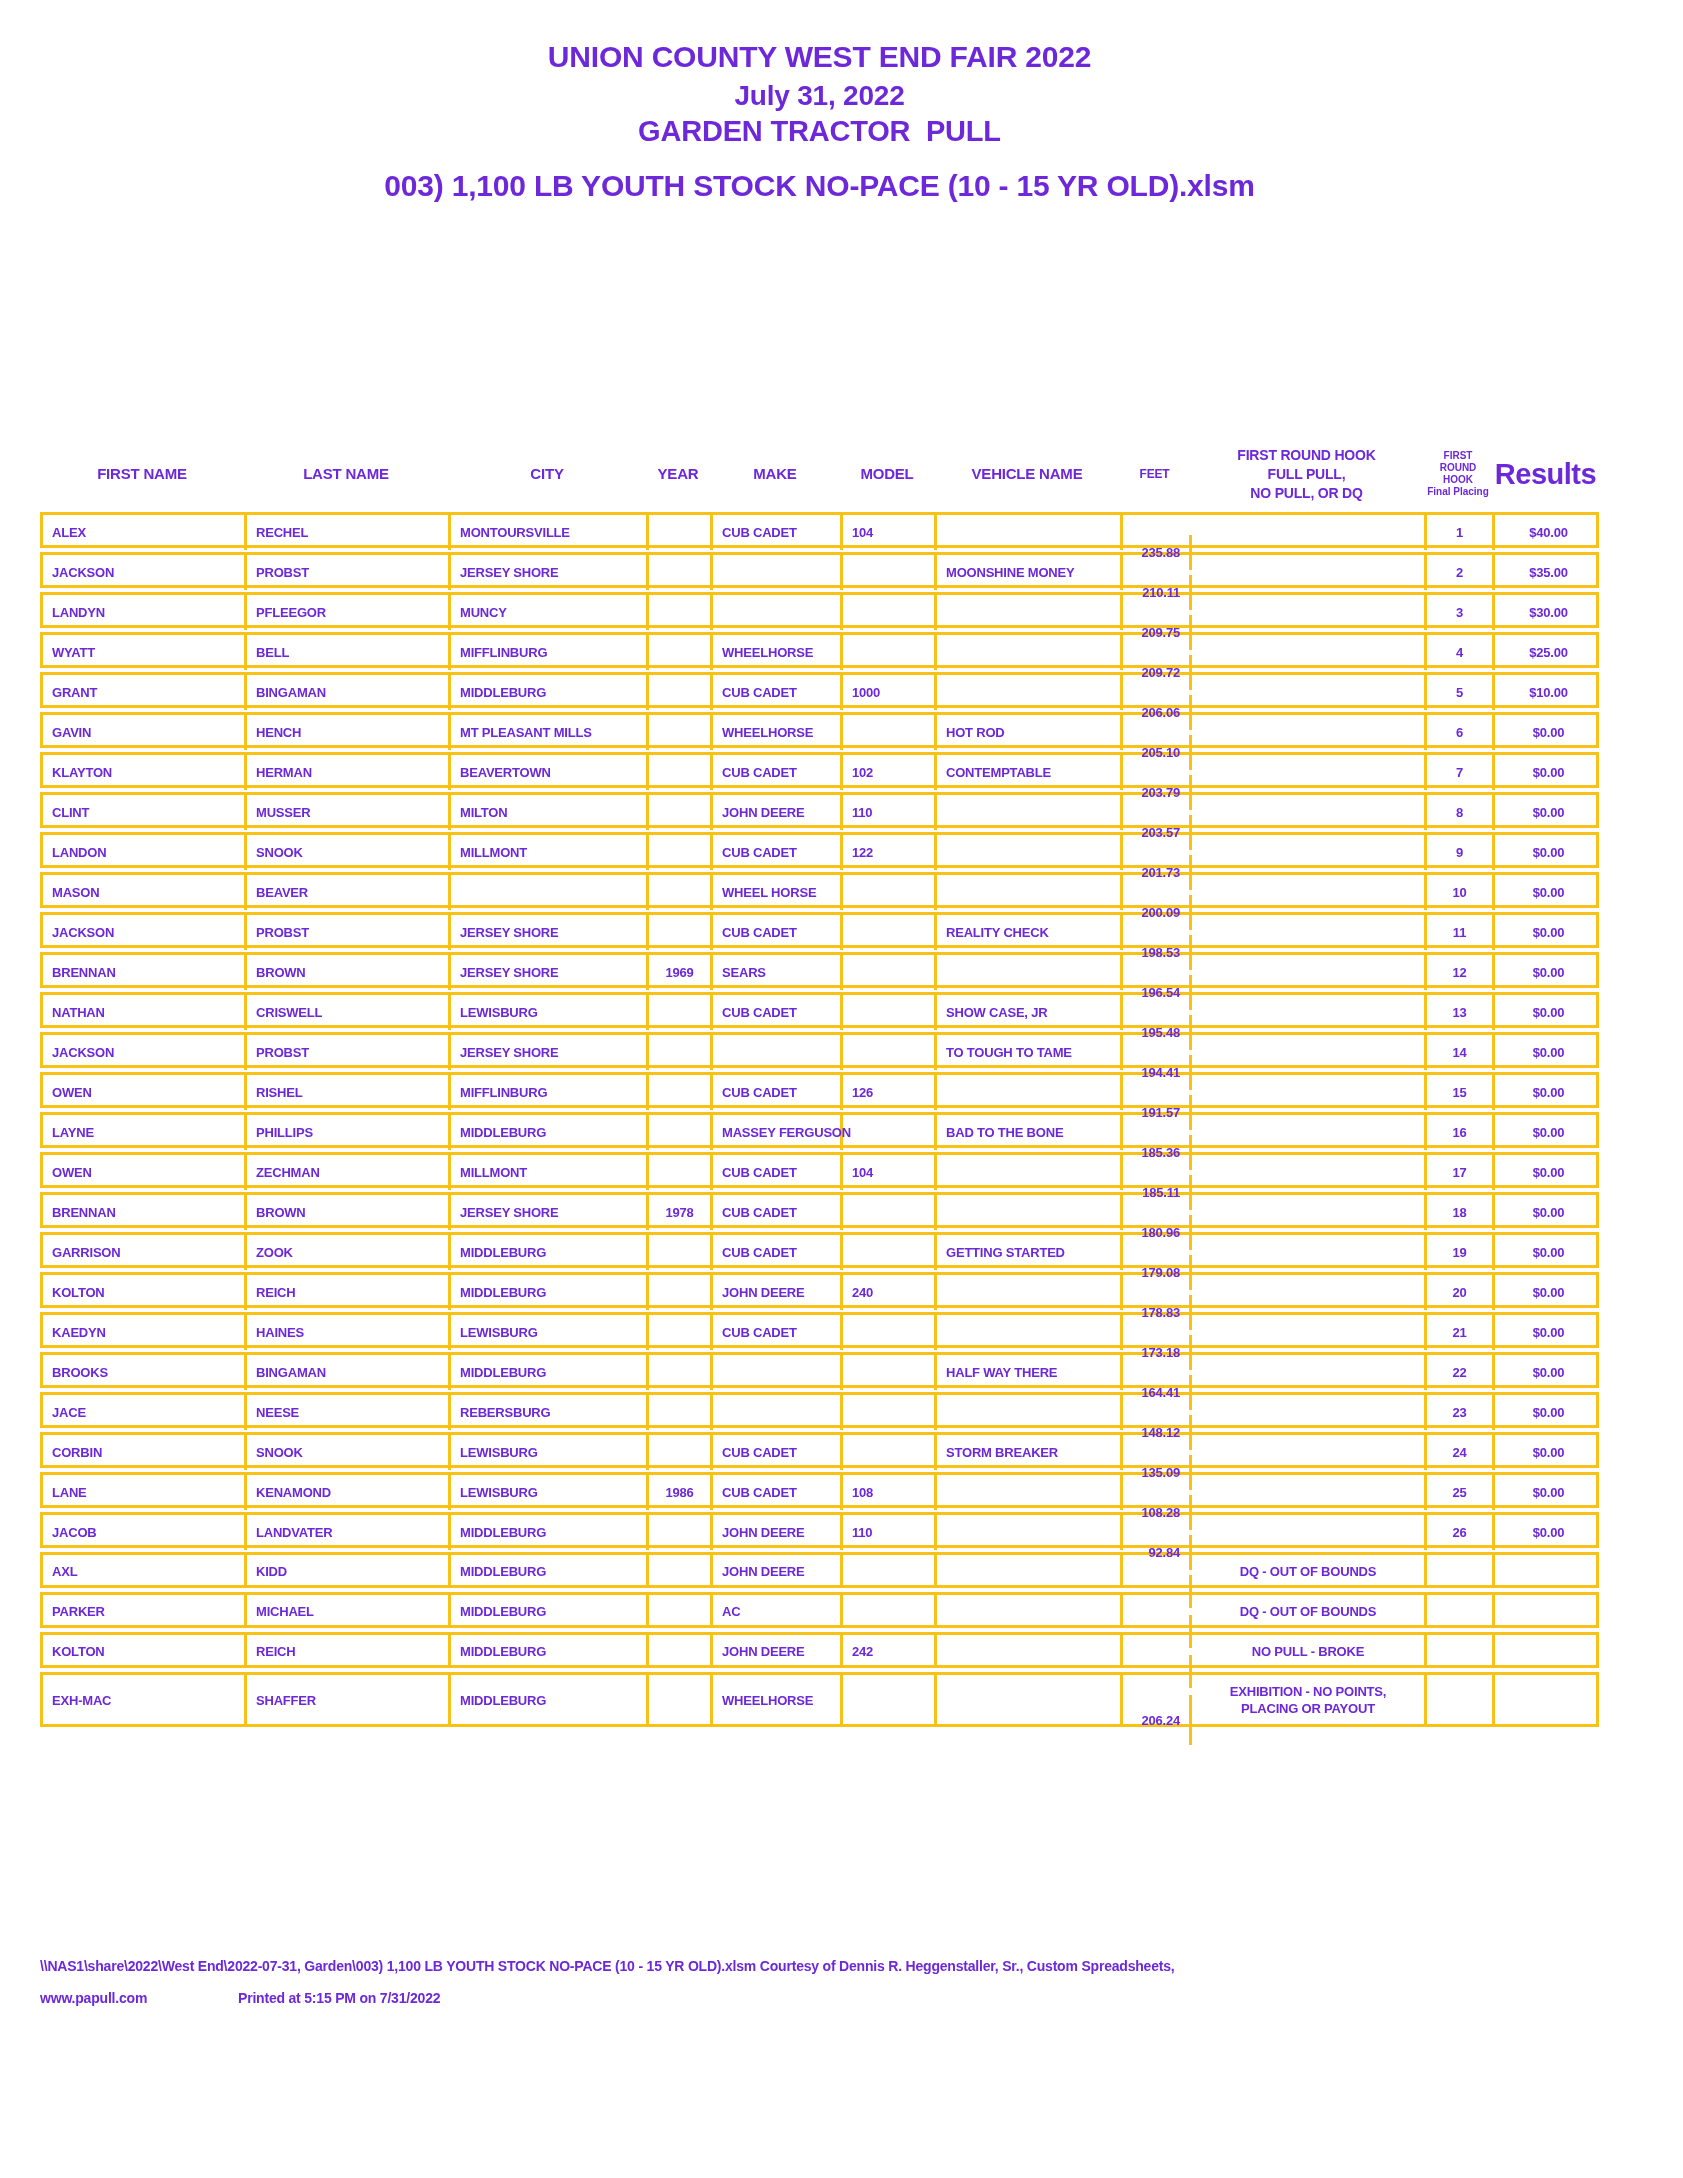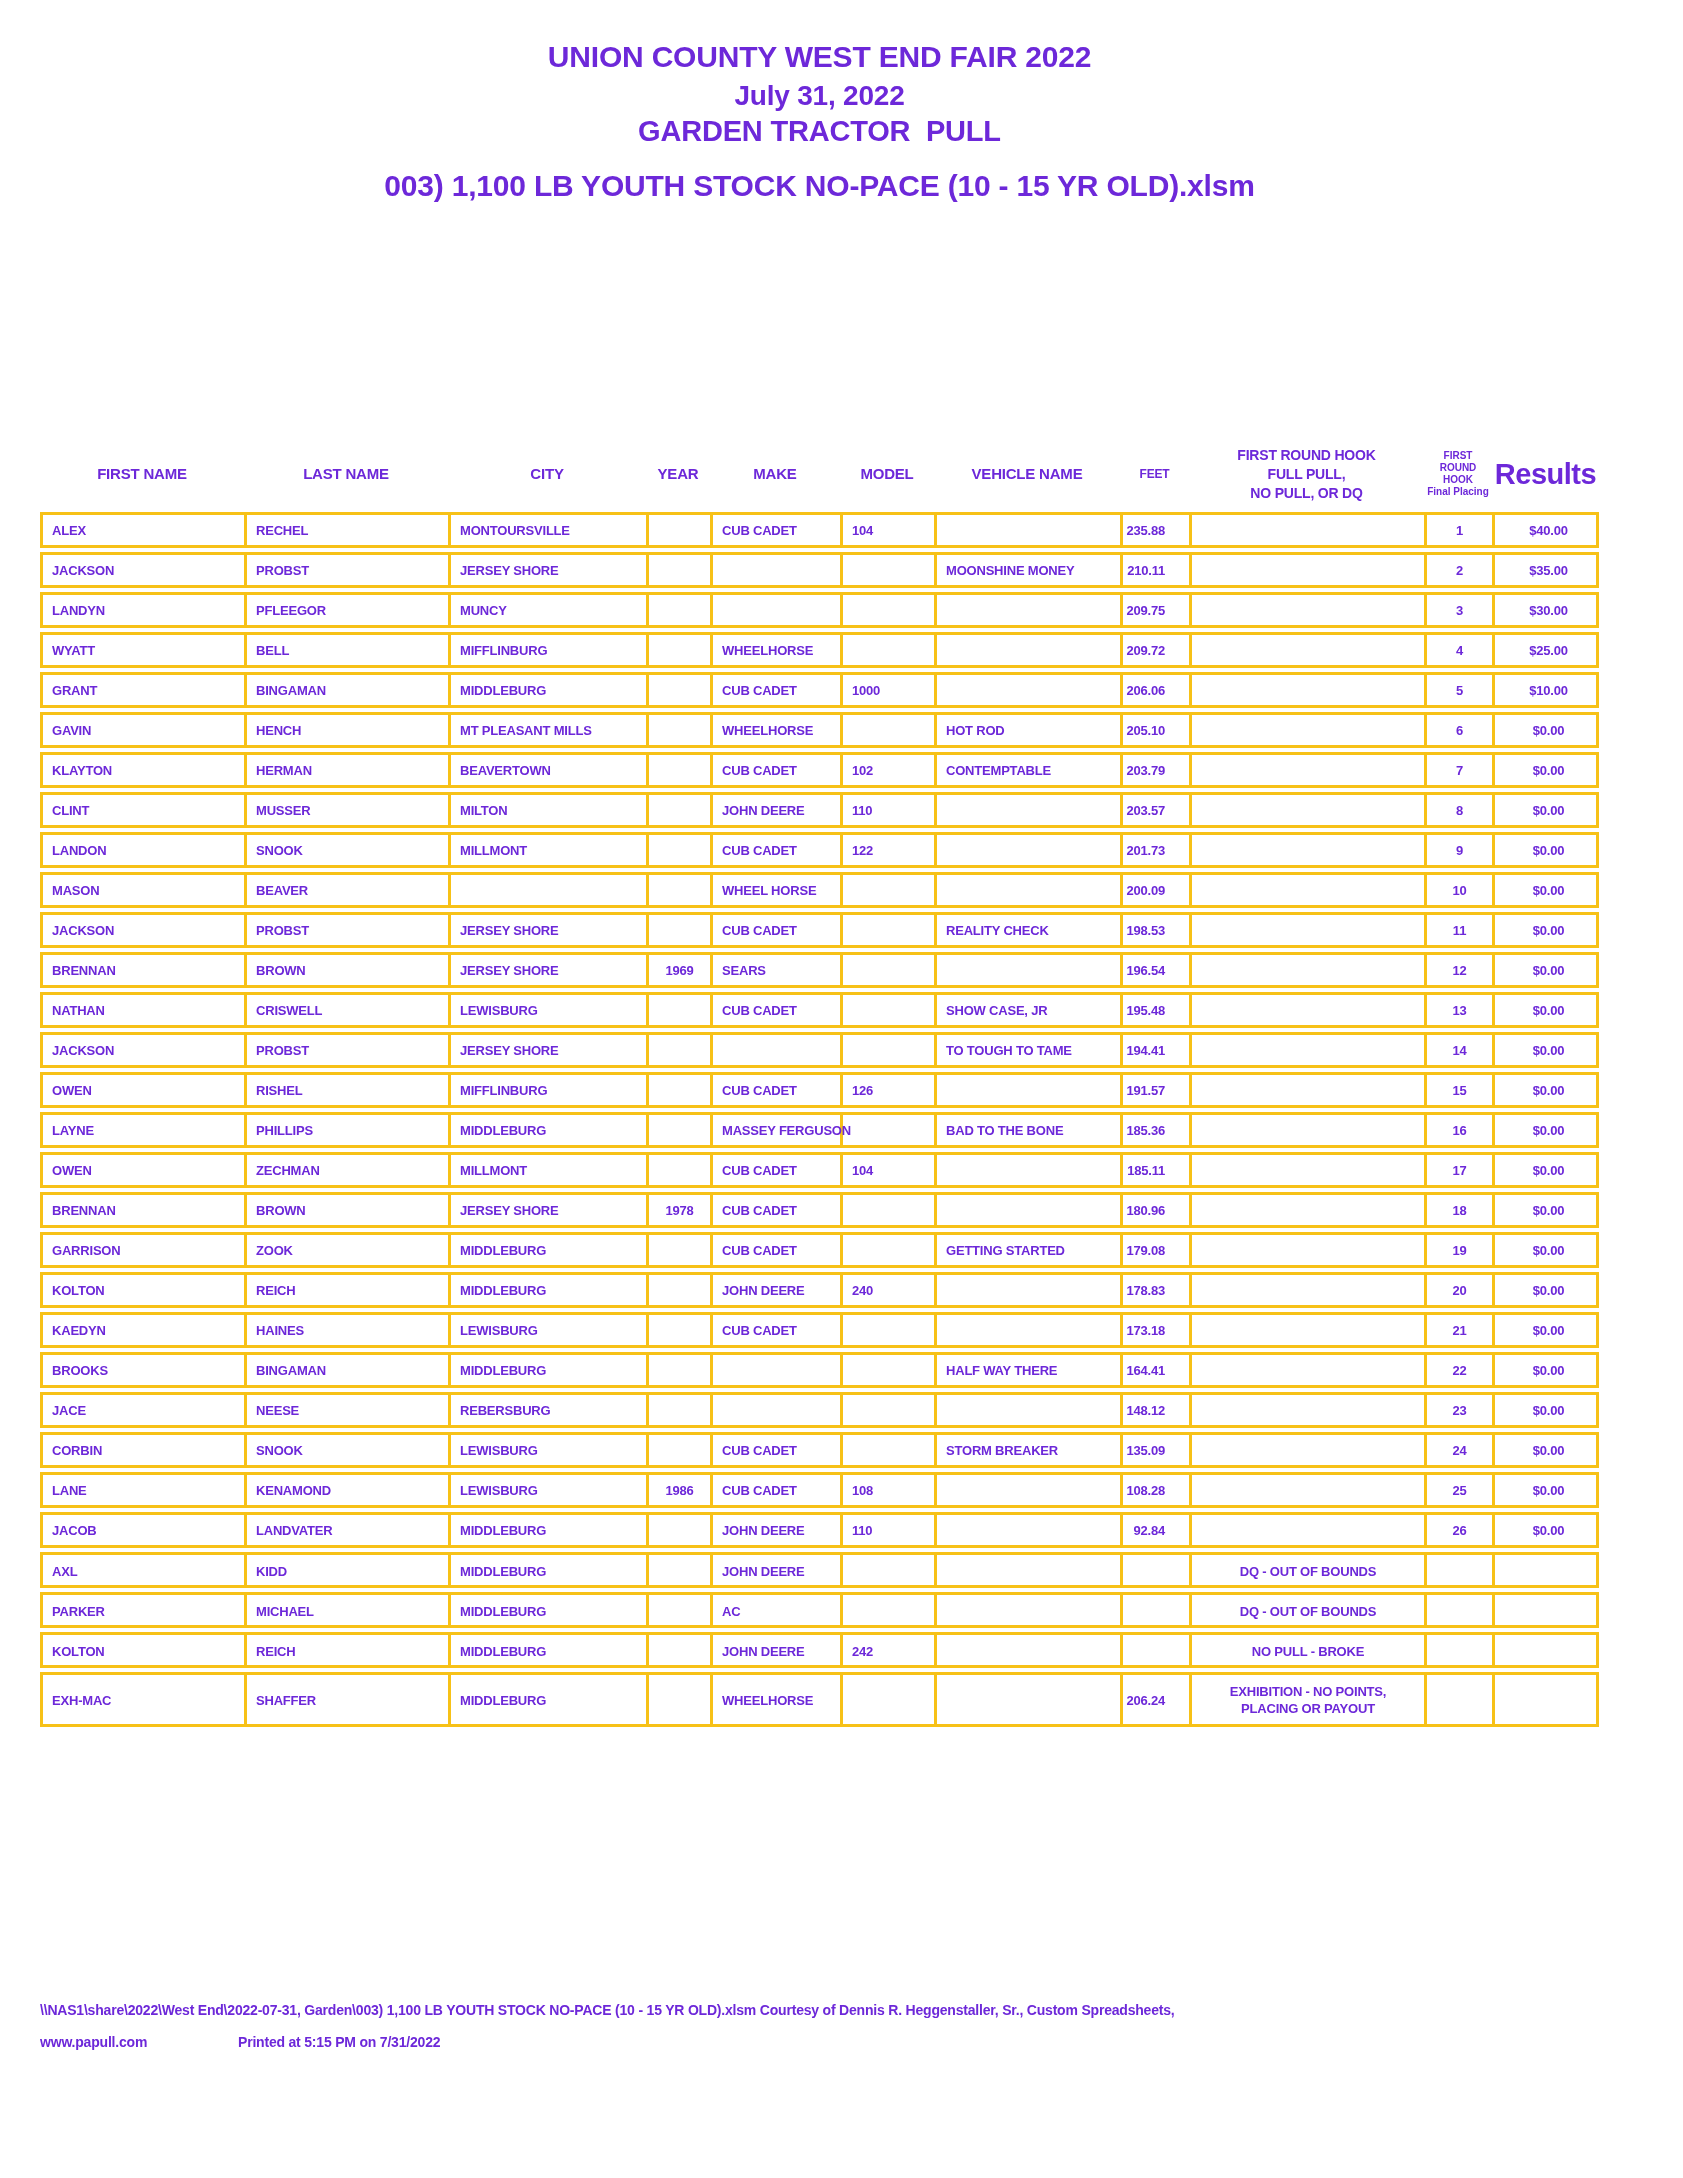--- a/index.html
+++ b/index.html
@@ -25,25 +25,25 @@
   .hook-h div{font-size:14px;line-height:19px;}
   .placing-h div{font-size:10px;line-height:12px;letter-spacing:0;}
   .payout-h{font-size:29px;letter-spacing:-0.5px;}
   .trow{display:grid;grid-template-columns:var(--cols);height:36px;margin-bottom:4px;
     border:3px solid var(--gold);box-sizing:border-box;background:#fff;}
   .trow.tall{height:55px;}
   .cell{display:flex;align-items:center;font-size:13px;overflow:visible;white-space:nowrap;
     border-right:3px solid var(--gold);padding:0 0 0 9px;box-sizing:border-box;height:100%;}
   .cell:last-child{border-right:none;}
   .c-year{justify-content:center;padding-left:0;}
-  .c-feet{justify-content:flex-end;padding:0 24px 0 0;}
+  .c-feet{justify-content:flex-end;padding:0 9px 0 0;margin-top:20px;}
   .c-hook{justify-content:center;padding:8px 10px;white-space:normal;text-align:center;line-height:17px;}
   .c-placing,.c-payout{justify-content:center;padding-left:0;}
   
-  .footer{position:absolute;left:40px;top:2000px;width:1614px;font-size:14px;letter-spacing:-0.2px;}
+  .footer{position:absolute;left:40px;top:1956px;width:1614px;font-size:14px;letter-spacing:-0.2px;}
   .f-line1{line-height:20px;white-space:nowrap;}
   .f-line2{position:relative;margin-top:14px;height:20px;}
   .f-www{position:absolute;left:0;top:0;}
   .f-printed{position:absolute;left:198px;top:0;}
 </style>
 </head>
 <body>
 
 <div class="page">
 

